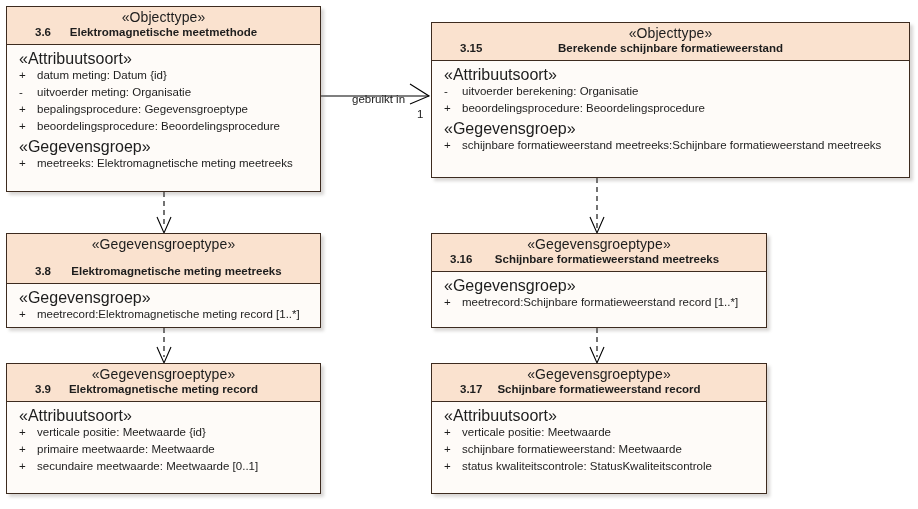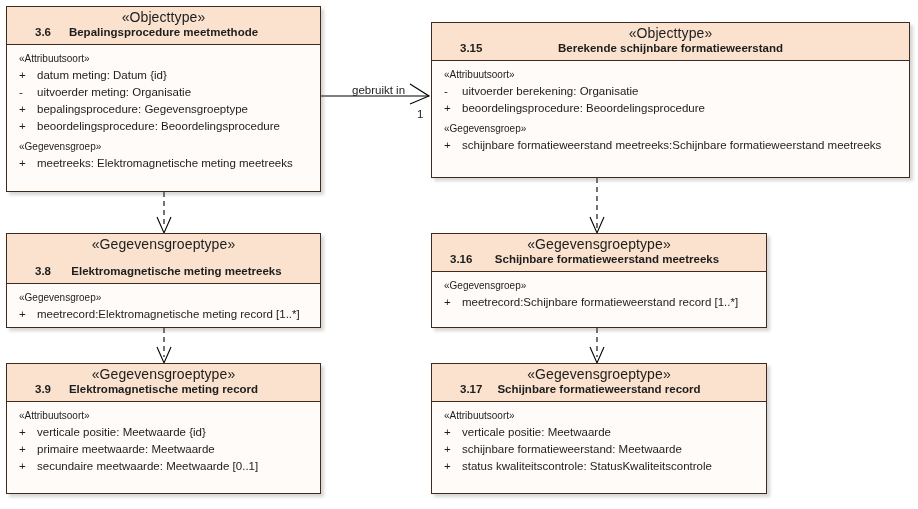--- a/index.html
+++ b/index.html
@@ -69,21 +69,21 @@
     font-size: 11.5px;
     font-weight: bold;
     color: #1d1d1d;
     text-align: center;
   }
   .uml-body {
     padding: 6px 0 6px 0;
     box-sizing: border-box;
   }
   .compartment-label {
-    font-size: 10px;
+    font-size: 16px;
     color: #1d1d1d;
     padding-left: 12px;
     line-height: 16px;
     white-space: nowrap;
   }
   .attr-row {
     font-size: 11.5px;
     color: #1d1d1d;
     line-height: 17px;
     white-space: nowrap;
@@ -130,29 +130,29 @@
       <line x1="597" y1="178" x2="597" y2="228" stroke="#000" stroke-width="1.1" stroke-dasharray="5,4"></line>
       <polyline points="590,217 597,233 604,217" fill="none" stroke="#000" stroke-width="1.1"></polyline>
     </g>
 
     <g>
       <line x1="597" y1="328" x2="597" y2="357" stroke="#000" stroke-width="1.1" stroke-dasharray="5,4"></line>
       <polyline points="590,347 597,363 604,347" fill="none" stroke="#000" stroke-width="1.1"></polyline>
     </g>
   </svg>
 
-  <div class="edge-label" style="left:352px; top:84px;">gebruikt in</div>
+  <div class="edge-label" style="left:352px; top:93px;">gebruikt in</div>
   <div class="edge-label" style="left:417px; top:108px;">1</div>
 
   <div class="uml-class" style="left:6px; top:6px; width:315px; height:186px;">
     <div class="uml-header">
       <span class="stereotype-head">«Objecttype»</span>
       <span class="title-row">
         <span class="title-num">3.6</span>
-        <span class="title-name">Bepalingsprocedure meetmethode</span>
+        <span class="title-name">Elektromagnetische meetmethode</span>
       </span>
     </div>
     <div class="uml-body">
       <div class="compartment-label">«Attribuutsoort»</div>
       <div class="attr-row">
         <span class="attr-vis">+</span>
         <span>datum meting: Datum {id}</span>
       </div>
       <div class="attr-row">
         <span class="attr-vis">-</span>

